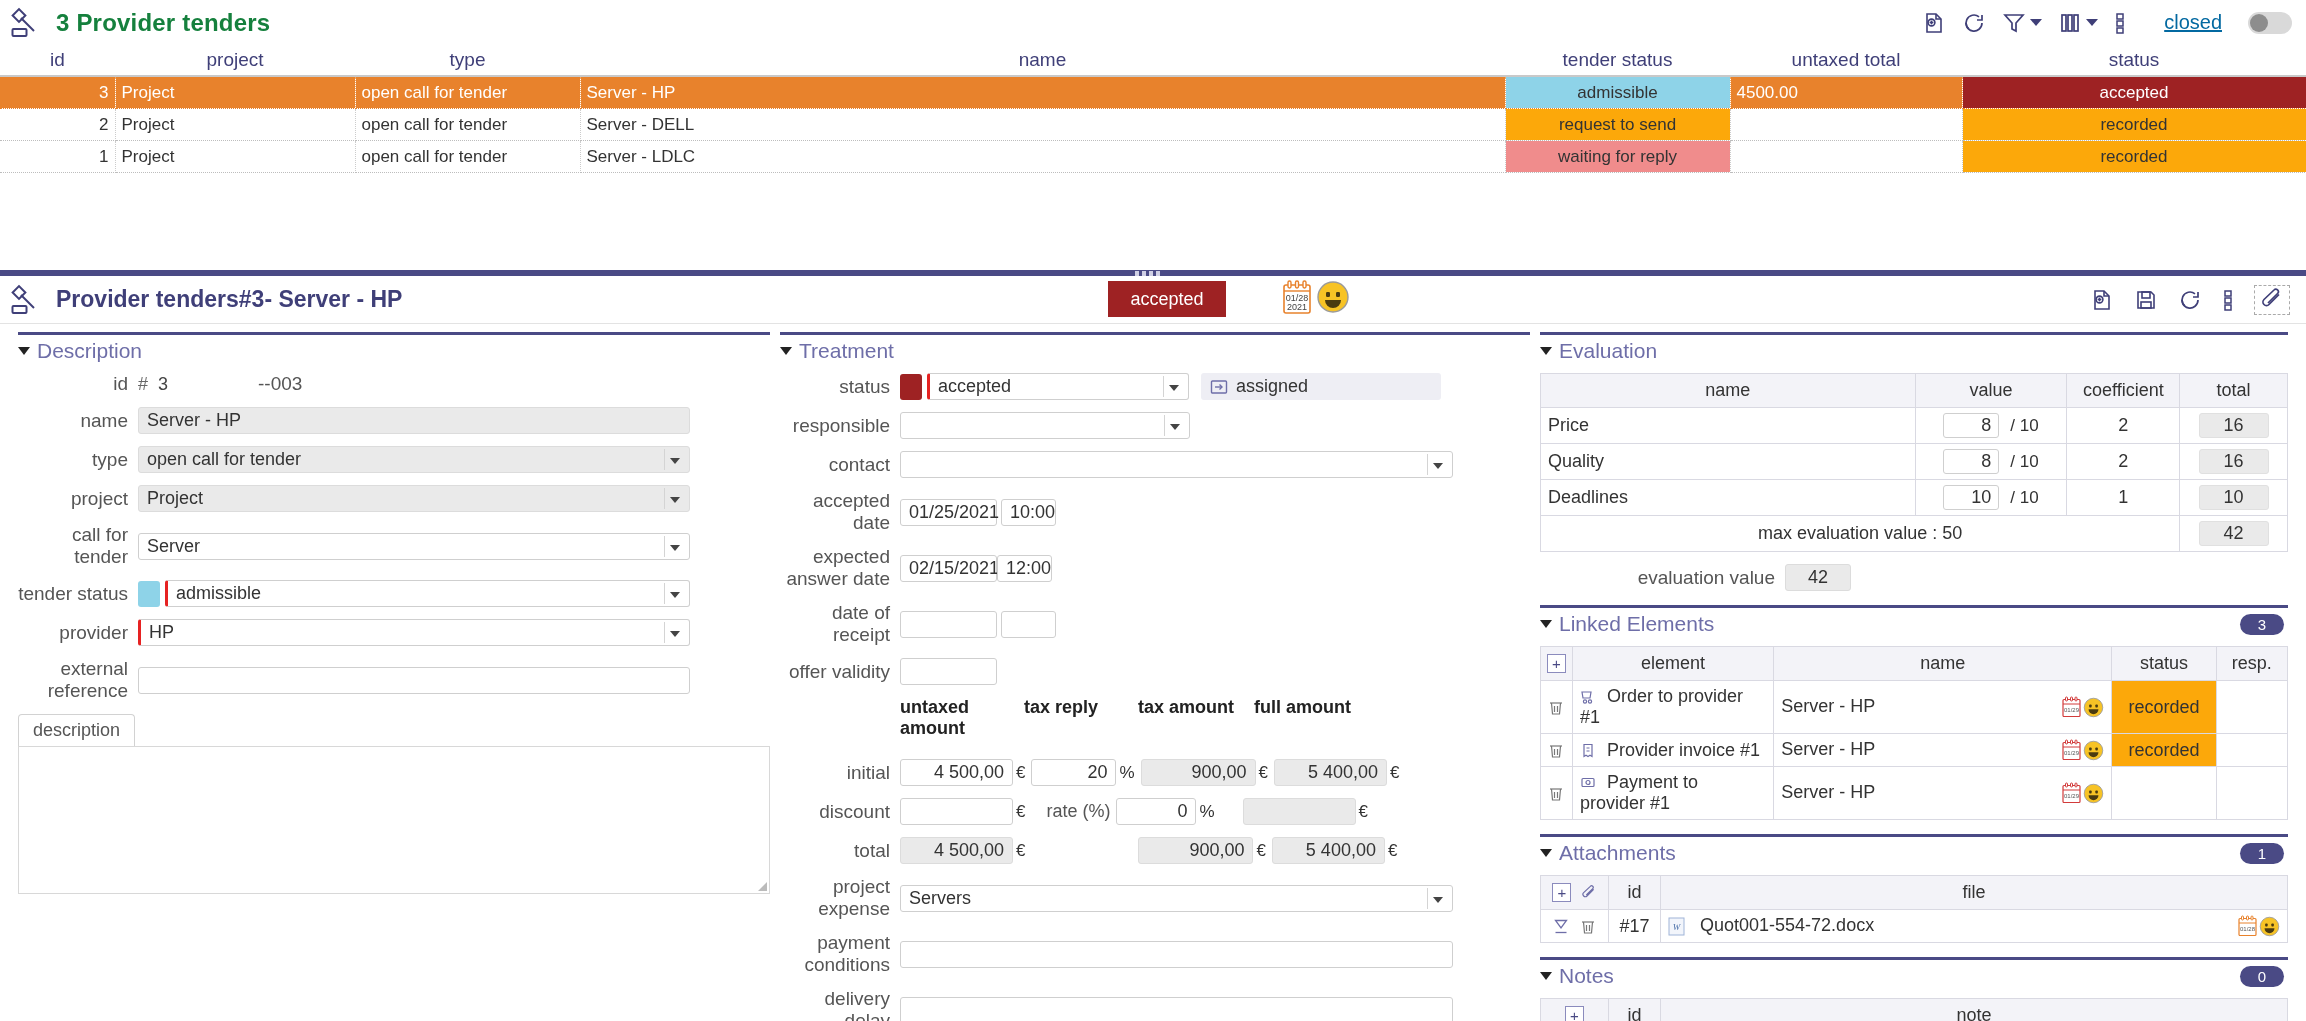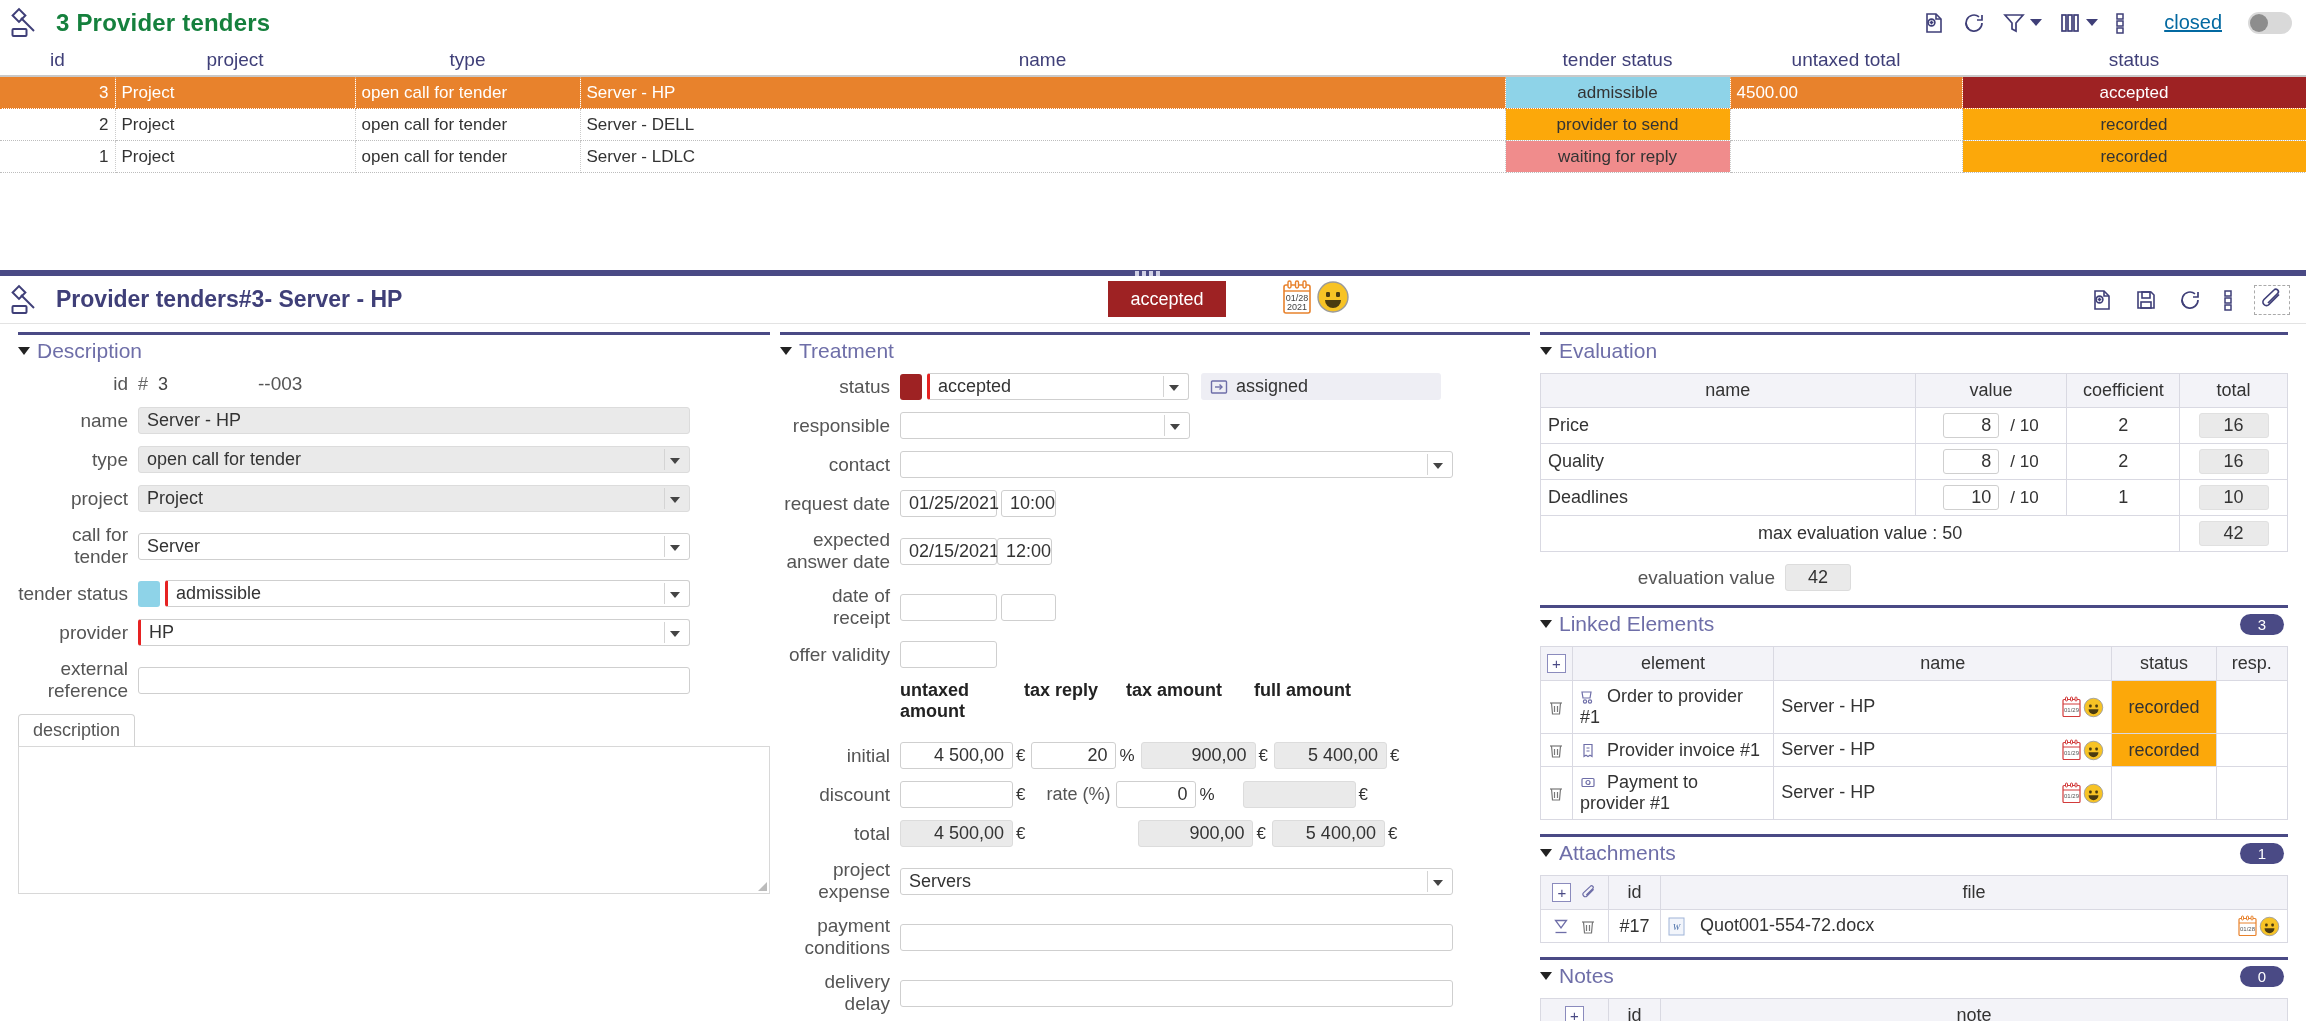--- a/index.html
+++ b/index.html
@@ -217,21 +217,21 @@
         <td style="padding:0">
           <div class="cell-pill p-accepted" style="margin:0">accepted</div>
         </td>
       </tr>
       <tr>
         <td class="c-id">2</td>
         <td>Project</td>
         <td>open call for tender</td>
         <td>Server - DELL</td>
         <td style="padding:0">
-          <div class="cell-pill p-request" style="margin:0">provider to send</div>
+          <div class="cell-pill p-request" style="margin:0">request to send</div>
         </td>
         <td></td>
         <td style="padding:0">
           <div class="cell-pill p-recorded" style="margin:0">recorded</div>
         </td>
       </tr>
       <tr>
         <td class="c-id">1</td>
         <td>Project</td>
         <td>open call for tender</td>
@@ -410,21 +410,21 @@
           <div class="lbl">responsible</div>
           <div class="fld sel" style="width:290px"></div>
         </div>
 
         <div class="row">
           <div class="lbl">contact</div>
           <div class="fld sel" style="width:553px"></div>
         </div>
 
         <div class="row">
-          <div class="lbl">request date</div>
+          <div class="lbl">accepted date</div>
           <div class="fld" style="width:97px">01/25/2021</div>
           <div class="fld" style="width:55px;margin-left:4px">10:00</div>
         </div>
 
         <div class="row">
           <div class="lbl">expected answer date</div>
           <div class="fld" style="width:97px">02/15/2021</div>
           <div class="fld" style="width:55px;">12:00</div>
         </div>
 
@@ -436,21 +436,21 @@
 
         <div class="row">
           <div class="lbl">offer validity</div>
           <div class="fld" style="width:97px"></div>
         </div>
 
         <div class="amt-head">
           <span style="width:120px"></span>
           <span style="width:120px;text-align:left">untaxed amount</span>
           <span style="width:96px;text-align:left;margin-left:4px">tax reply</span>
-          <span style="width:120px;text-align:left;margin-left:6px">tax amount</span>
+          <span style="width:120px;text-align:center;margin-left:6px">tax amount</span>
           <span style="text-align:left;margin-left:8px">full amount</span>
         </div>
 
         <div class="row">
           <div class="lbl">initial</div>
           <div class="fld num" style="width:113px">4 500,00</div>
           <span class="euro">€</span>
           <div class="fld num" style="width:85px">20</div>
           <span class="euro">%</span>
           <div class="fld ro num" style="width:115px">900,00</div>

